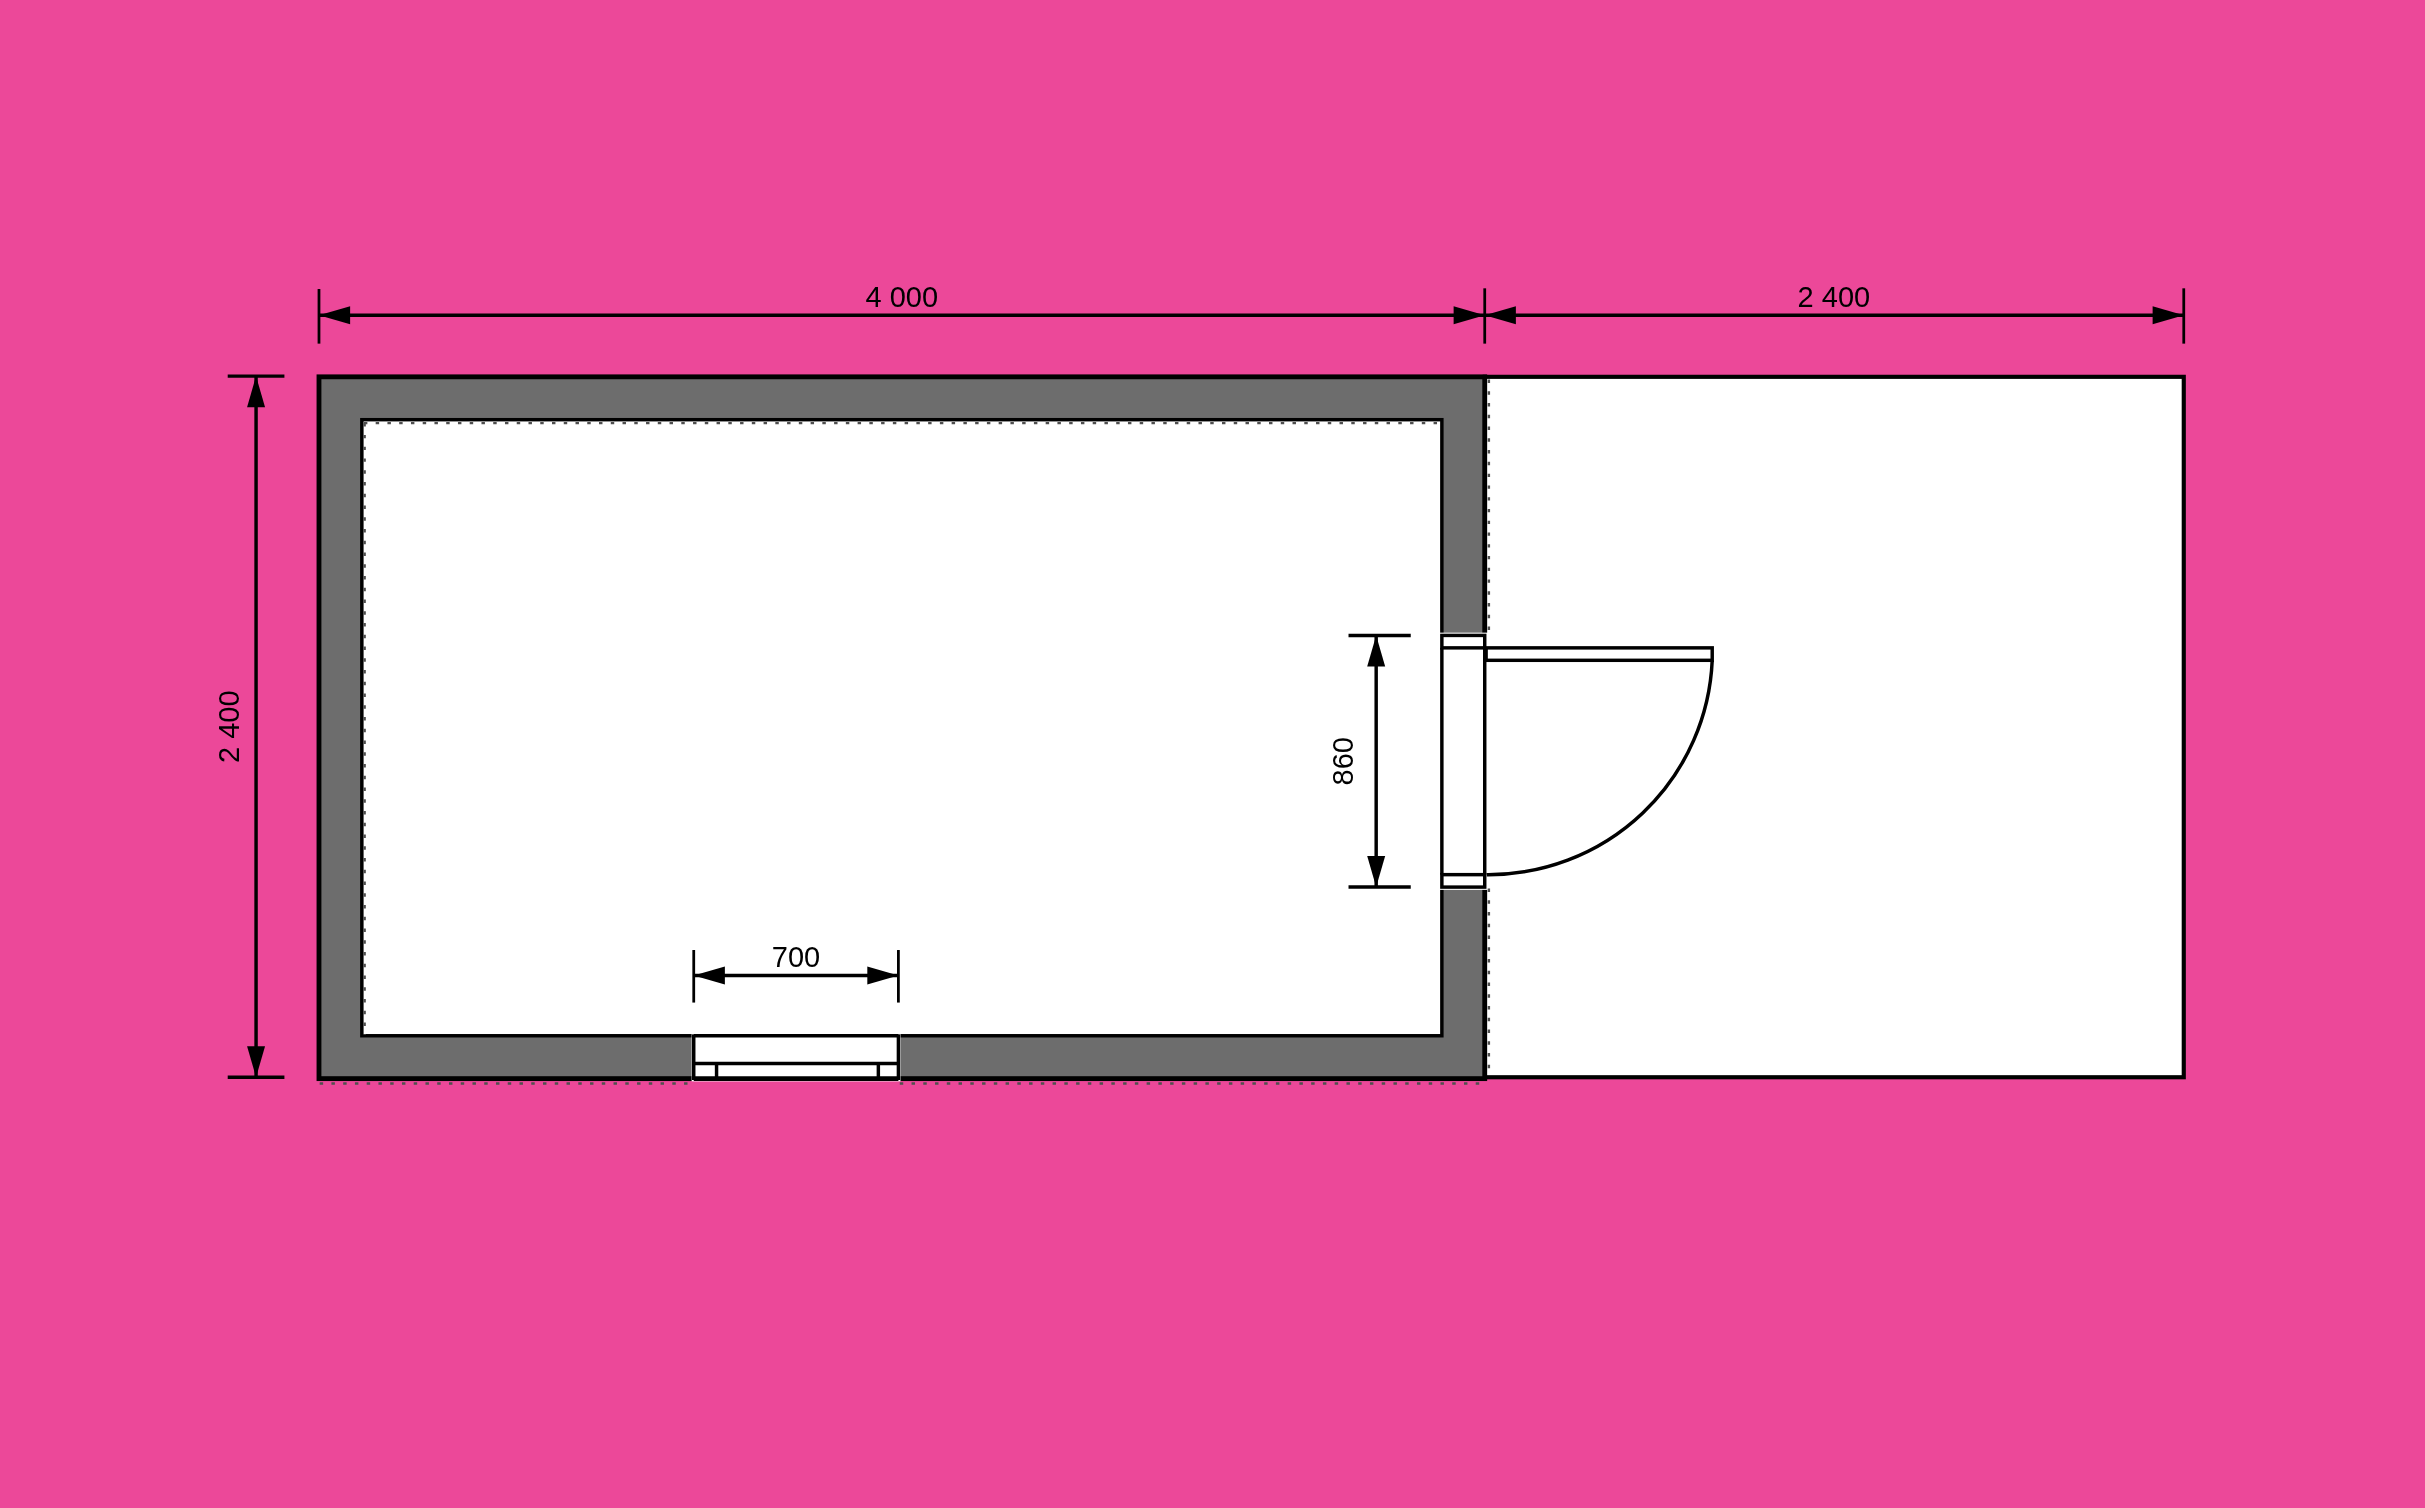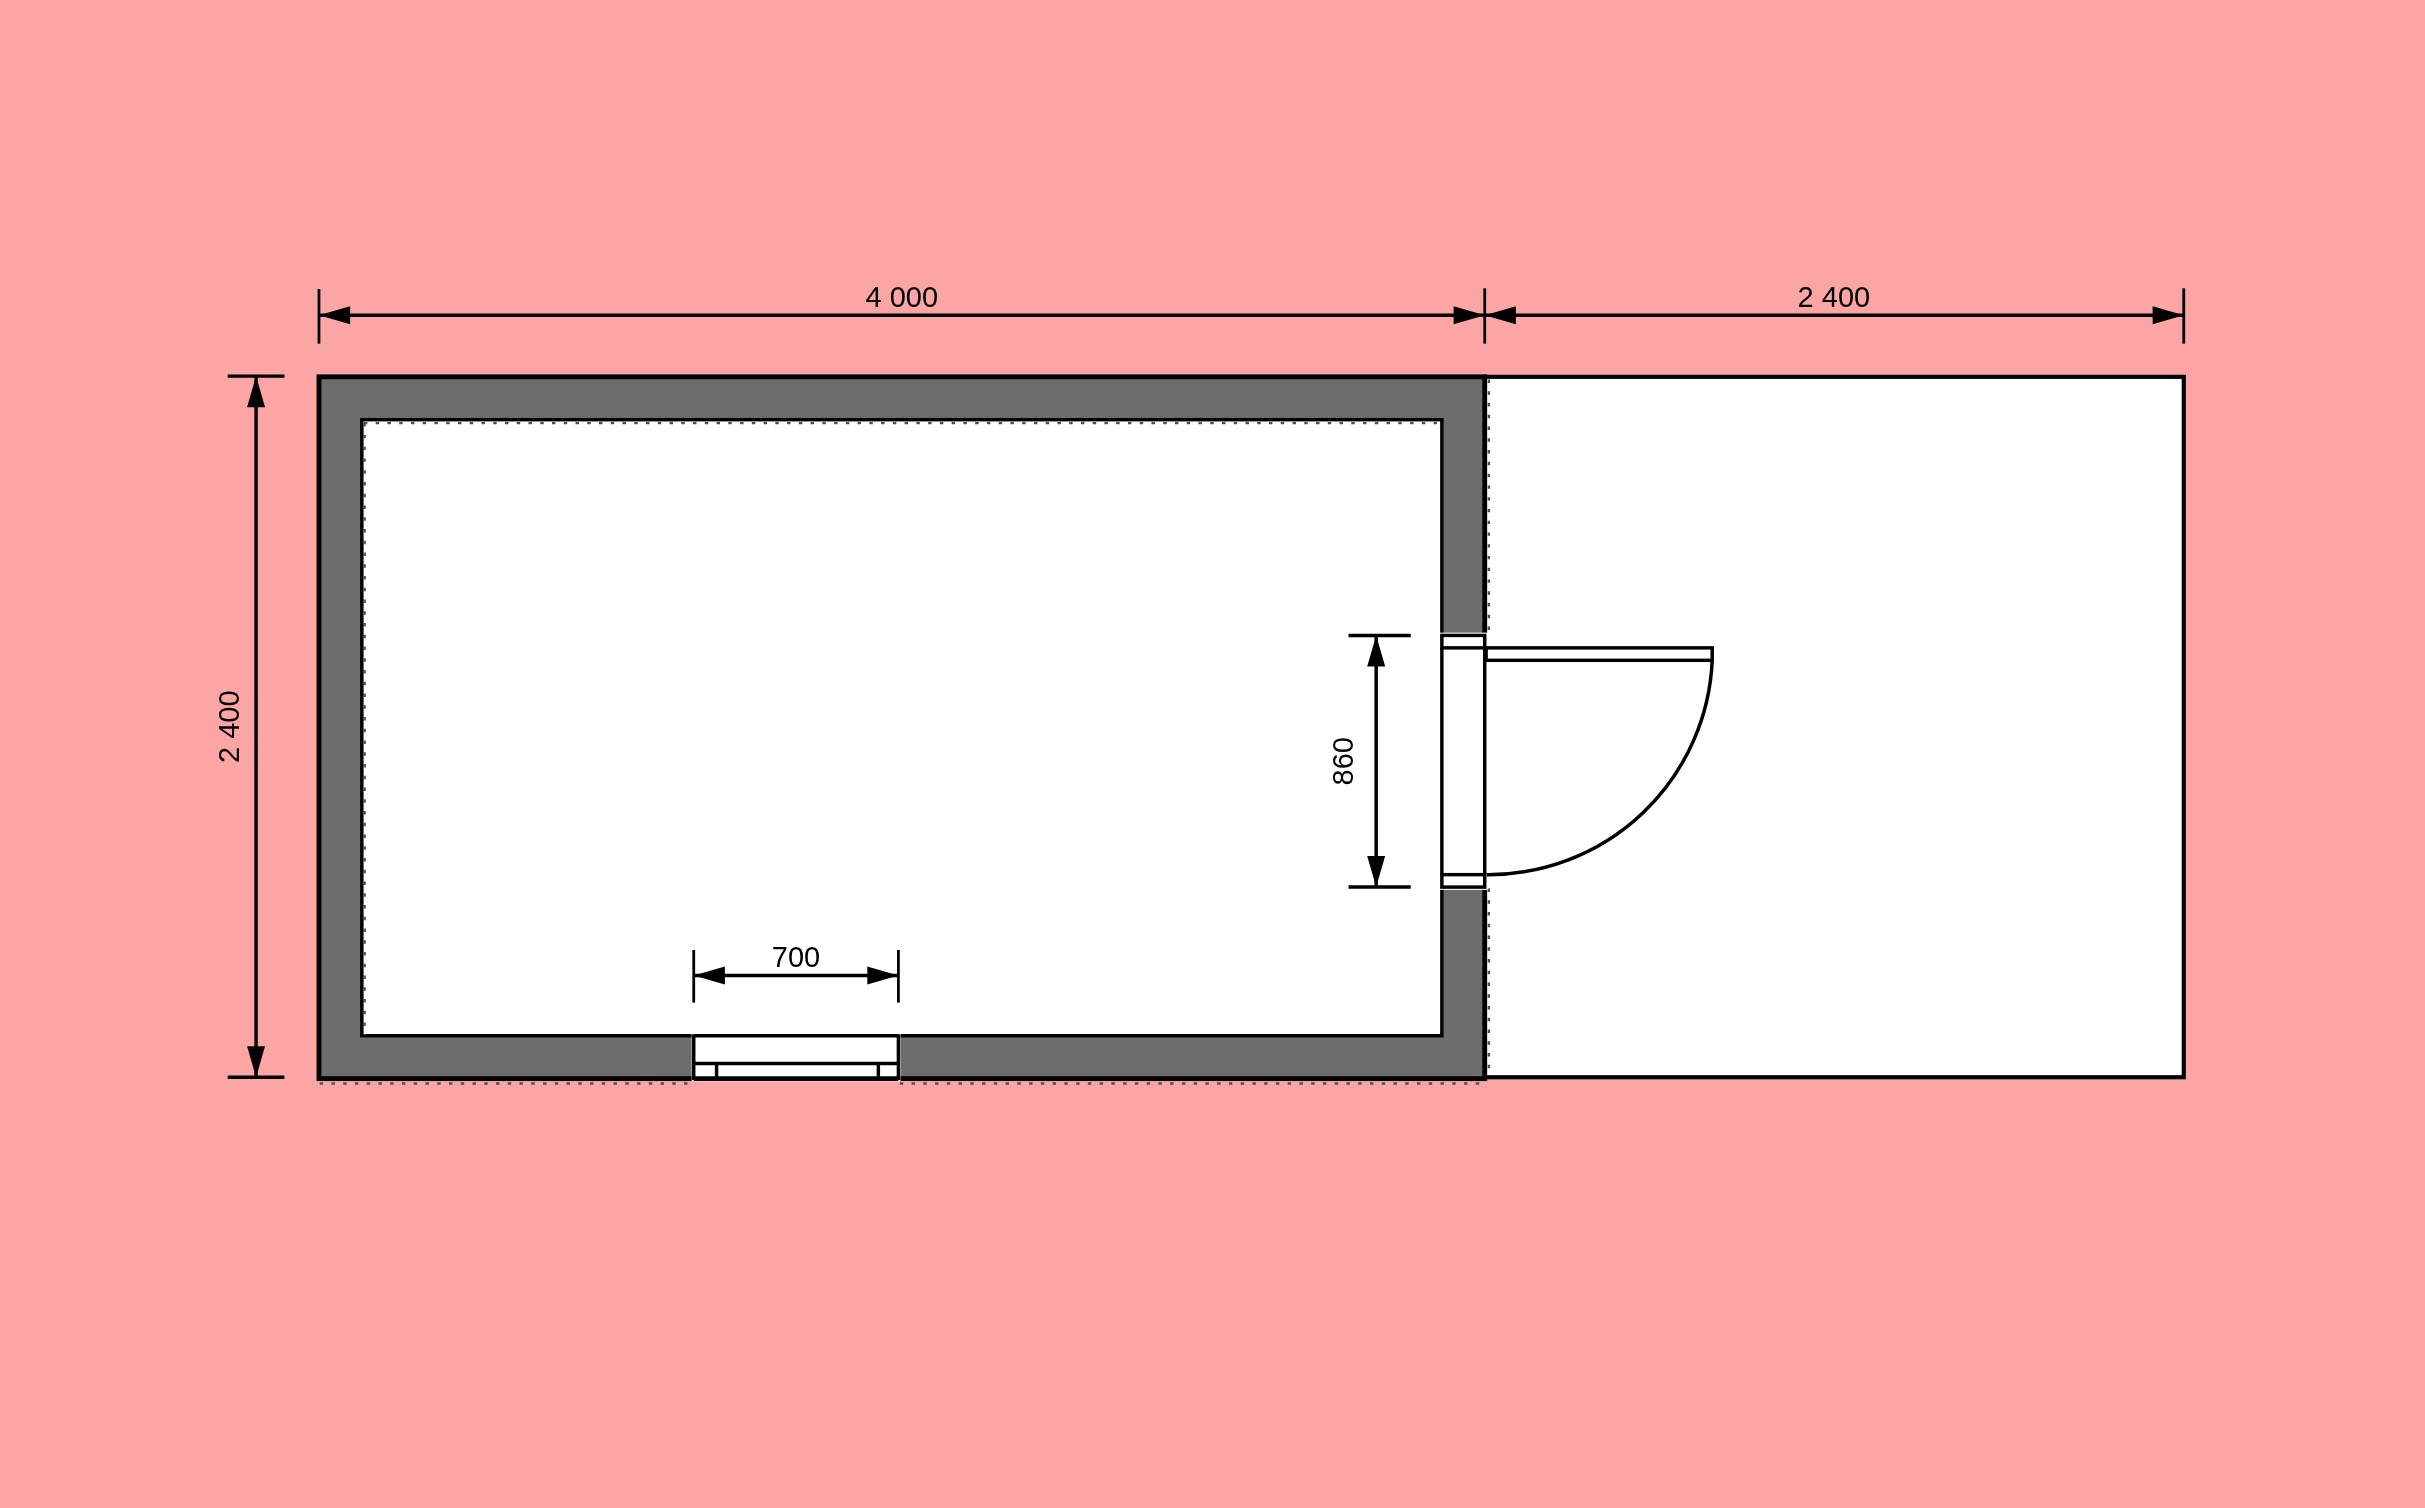--- a/index.html
+++ b/index.html
@@ -4,21 +4,21 @@
 <style>
   html, body {
     margin: 0;
     padding: 0;
     background: #ffffff;
   }
   .sheet {
     position: relative;
     width: 2426px;
     height: 1508px;
-    background: #fca5a5;
+    background: #ec4899;
     overflow: hidden;
   }
   svg.plan {
     position: absolute;
     left: 0;
     top: 0;
     width: 2426px;
     height: 1508px;
     display: block;
   }

